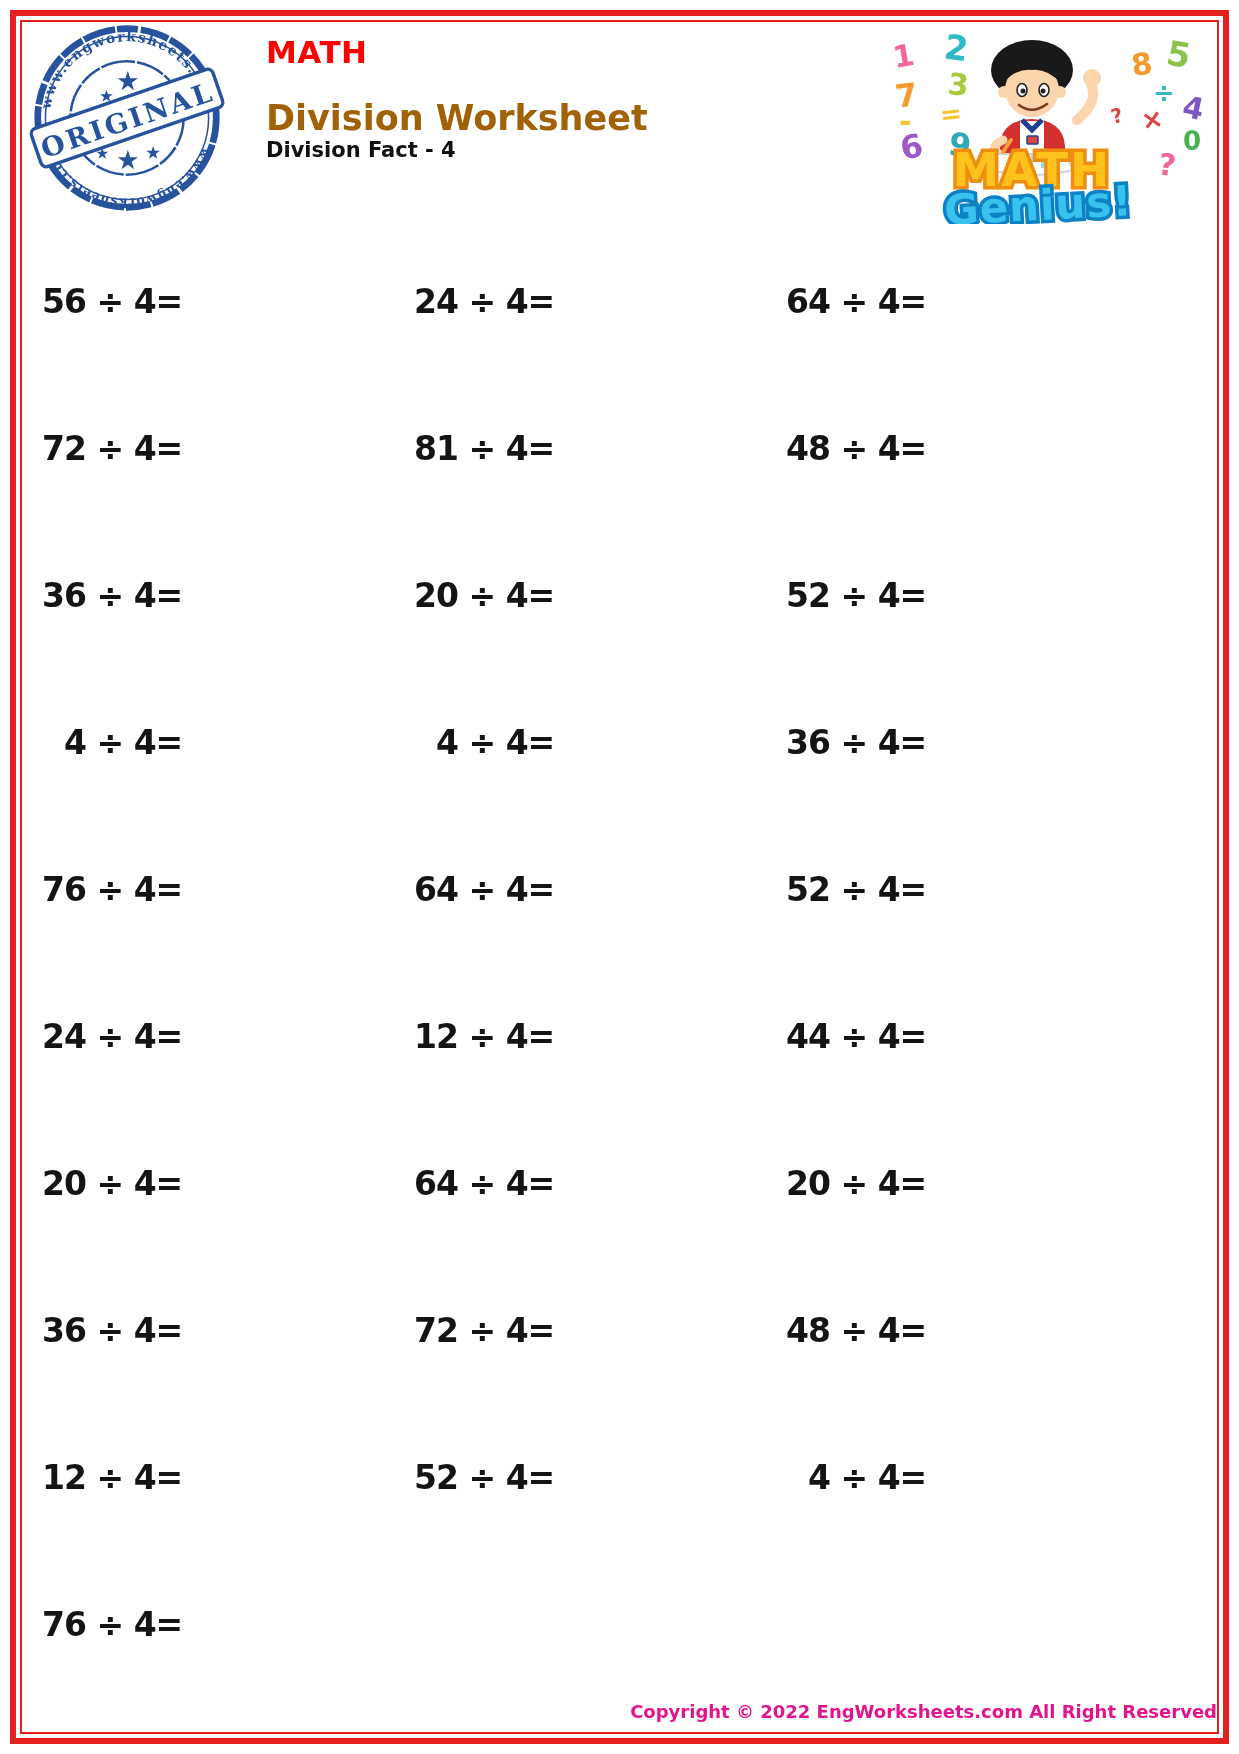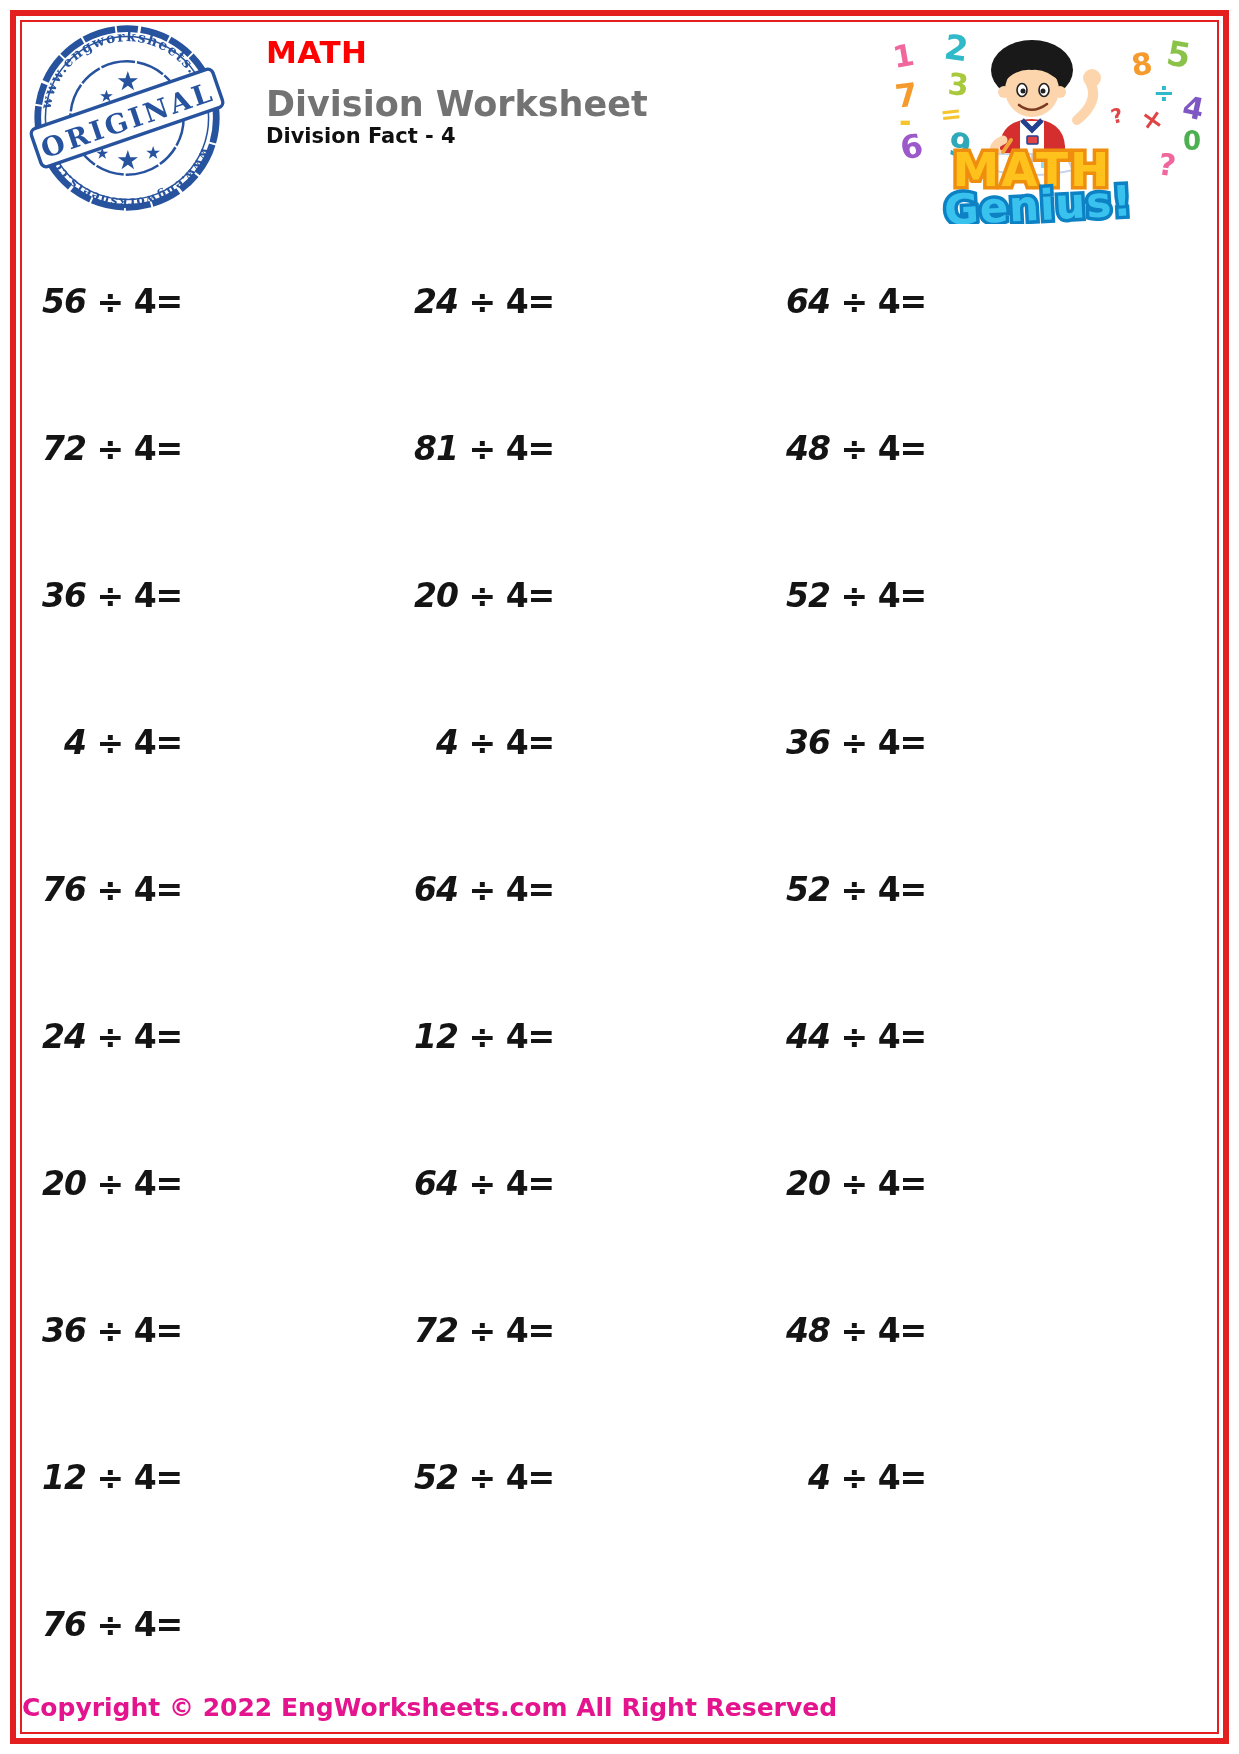--- a/index.html
+++ b/index.html
@@ -10,40 +10,40 @@
   .outer-border {
     position:absolute; inset:10px; border:6px solid #e31f1f;
   }
   .inner-border {
     position:absolute; inset:4px; border:2px solid #e31f1f;
   }
   
   .stamp { position:absolute; left:6px; top:0px; width:198px; height:192px; }
   .heading { position:absolute; left:244px; top:12px; }
   .title { font-size:31px; font-weight:bold; color:#fe0000; letter-spacing:0.5px; }
-  .subtitle { margin-top:14px; font-size:35px; font-weight:bold; color:#737373; }
+  .subtitle { margin-top:28px; font-size:35px; font-weight:bold; color:#a16207; }
   .fact { margin-top:0; font-size:21px; font-weight:bold; color:#101010; }
   .logo { position:absolute; right:4px; top:2px; width:362px; height:200px; }
   .logo text { font-weight:bold; font-family:"DejaVu Sans", sans-serif; }
   .stamp text { font-weight:bold; font-family:"DejaVu Serif", serif; }
   
   .problems {
     position:absolute; left:18px; top:206px; right:10px;
     display:grid; grid-template-columns:372px 372px 372px; grid-auto-rows:147px;
     align-items:center;
   }
   .problem {
     font-size:33px; font-weight:bold; color:#141414; letter-spacing:-1px;
     white-space:pre;
   }
-  .dividend { display:inline-block; width:46px; text-align:right;font-style:italic; }
+  .dividend { display:inline-block; width:46px; text-align:right; }
   
   .footer {
-    position:absolute; left:0; right:0; bottom:10px; text-align:left;
-    font-size:25px; font-weight:bold; color:#e3148d;
+    position:absolute; left:0; right:0; bottom:10px; text-align:right;
+    font-size:18px; font-weight:bold; color:#e3148d;
   }
 </style>
 </head>
 <body>
 
 <div class="page">
   <div class="outer-border">
     <div class="inner-border">
 
       <svg class="stamp" viewBox="0 0 200 200">

